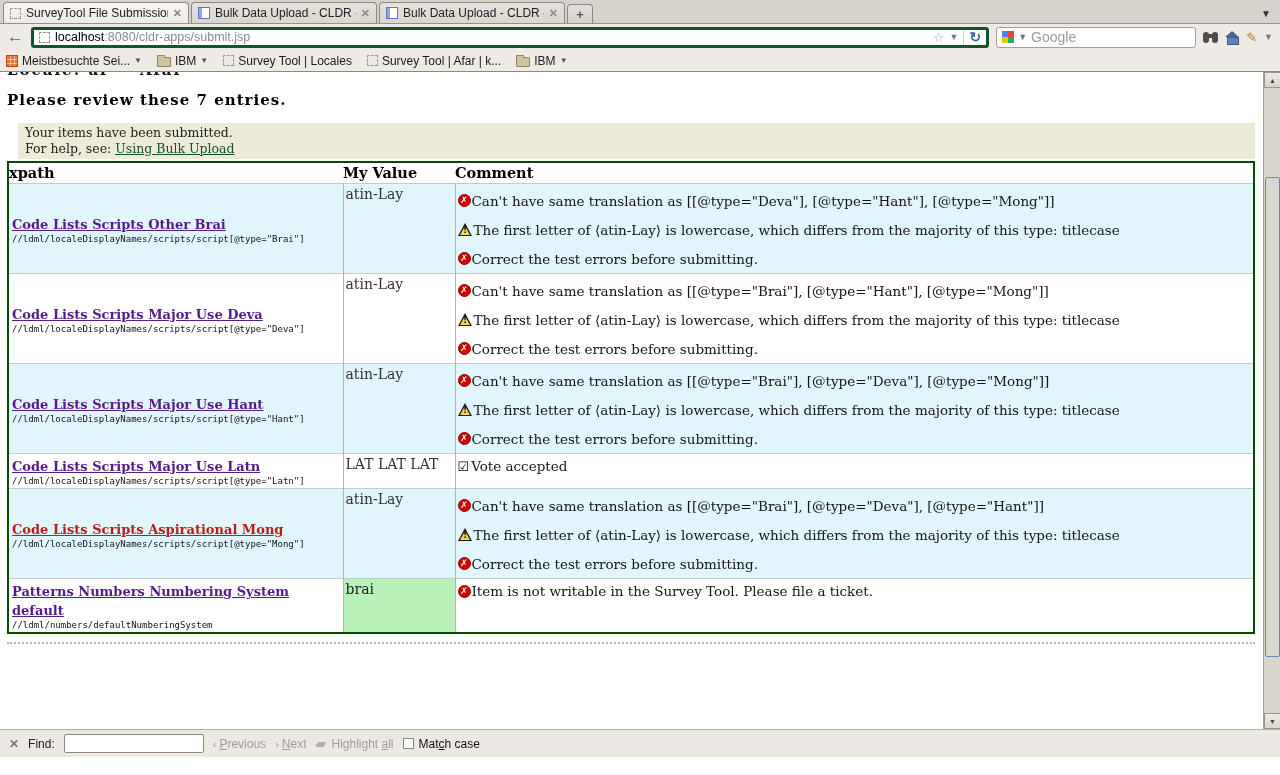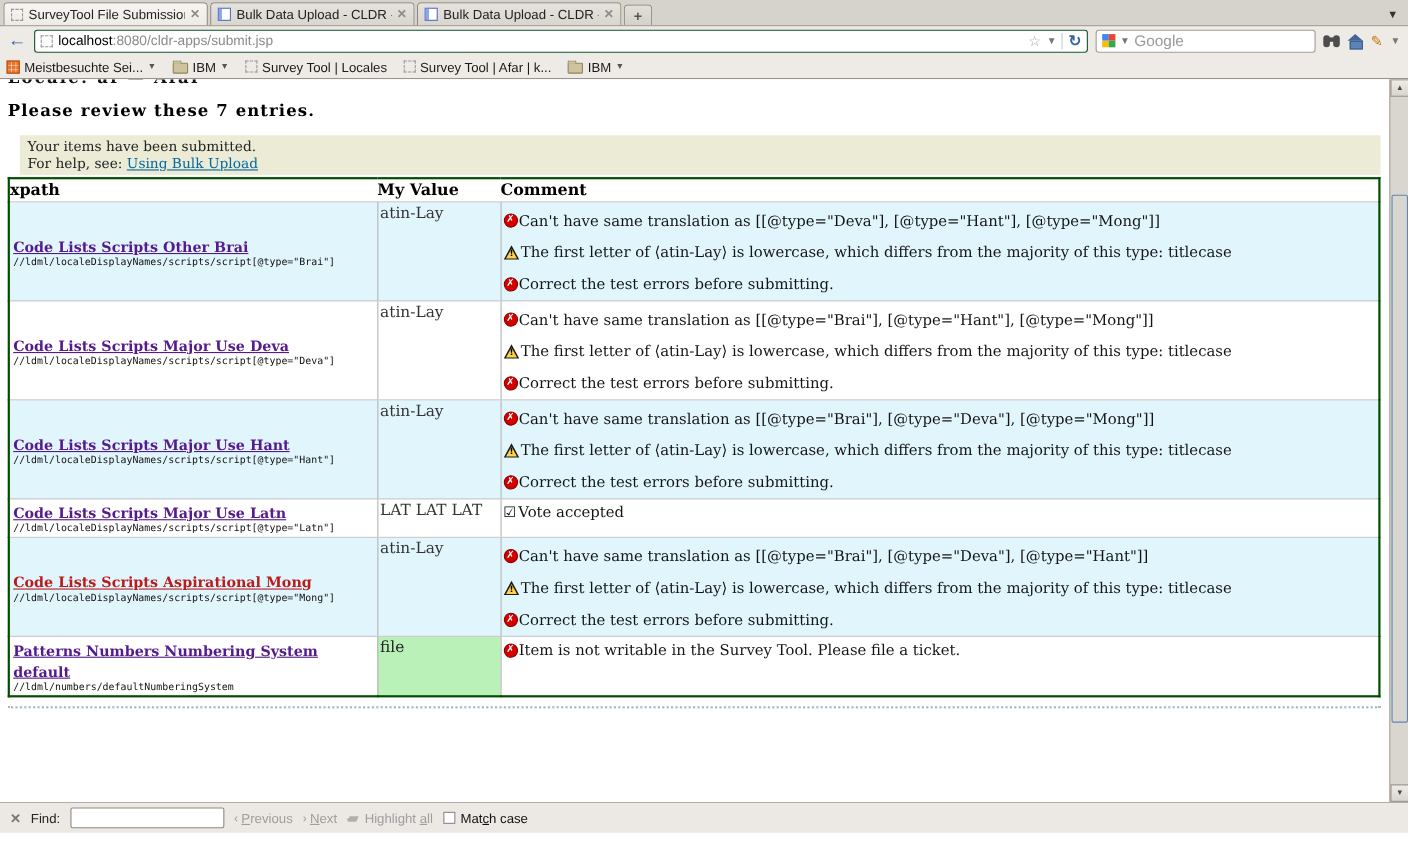--- a/index.html
+++ b/index.html
@@ -17,21 +17,21 @@
        display:flex;align-items:center;gap:5px;padding:0 6px;width:186px;font-size:12px;color:#222;margin-right:2px}
   .tab.active{background:linear-gradient(#f7f5f2,#eeebe6)}
   .tab-title{flex:1;white-space:nowrap;overflow:hidden}
   .tab-close{color:#8a8a8a;font-weight:bold;font-size:11px;line-height:11px}
   .newtab{height:19px;width:26px;border:1px solid #8d877e;border-bottom:none;border-radius:4px 4px 0 0;background:linear-gradient(#e2dfda,#d4d0ca);
           display:flex;align-items:center;justify-content:center;color:#555;font-size:13px;font-weight:bold}
   .tab-overflow{margin-left:auto;color:#333;font-size:10px;padding:0 6px 4px 0}
 
   .navbar{height:26px;display:flex;align-items:center;gap:7px;padding:0 7px;background:#eeebe6}
   .back-btn{font-size:17px;font-weight:bold;color:#3465a4;line-height:18px}
-  .urlbar{flex:1;height:21px;background:#fff;border:1px solid #14532d;border-radius:3px;display:flex;align-items:center;gap:5px;padding:0 5px;font-size:12.5px}
+  .urlbar{flex:1;height:21px;background:#fff;border:3px solid #14532d;border-radius:3px;display:flex;align-items:center;gap:5px;padding:0 5px;font-size:12.5px}
   .url-domain{color:#000}
   .url-rest{color:#8a8a8a}
   .url-spacer{flex:1}
   .star{color:#a8a8a8;font-size:13px}
   .mini-chev{color:#777;font-size:9px}
   .vsep{width:1px;height:15px;background:#ccc}
   .reload{color:#3465a4;font-size:14px;font-weight:bold}
   .searchbar{width:200px;height:21px;background:#fff;border:1px solid #a39d93;border-radius:3px;display:flex;align-items:center;gap:4px;padding:0 5px}
   .g-icon{width:12px;height:12px;display:grid;grid-template-columns:6px 6px;grid-template-rows:6px 6px;flex:none}
   .g-icon i{display:block}
@@ -59,21 +59,21 @@
   .ic-dashed{width:11px;height:11px;border:1px dashed #999;flex:none}
   .ic-doc{width:12px;height:12px;border:1px solid #5a74c8;background:linear-gradient(90deg,#8fa6e8 0 3px,#fff 3px);flex:none}
 
   
   .content{position:relative;height:657px;background:#fff;overflow:hidden}
   .page{margin-right:17px;padding-left:7px}
   .clipped-heading{height:8px;overflow:hidden}
   .clipped-heading span{display:block;margin-top:-11px;font:bold 15px "DejaVu Serif","Liberation Serif",serif;letter-spacing:2px;color:#111}
   .page-title{font:bold 15px "DejaVu Serif","Liberation Serif",serif;letter-spacing:1px;color:#000;margin:11px 0 14px 0}
   .notice{margin:0 8px 2px 11px;background:#ebebd6;padding:2px 7px;font:12.5px "DejaVu Serif","Liberation Serif",serif;color:#222;line-height:16px}
-  .notice a{color:#0369a1;text-decoration:underline}
+  .notice a{color:#14532d;text-decoration:underline}
 
   table.review{border-collapse:collapse;width:1248px;border:2px solid #004d00;font-family:"DejaVu Serif","Liberation Serif",serif;table-layout:fixed}
   table.review th{font-size:14.5px;font-weight:bold;color:#000;padding:1px 0 2px;text-align:left;background:#fff}
   table.review col.c1{width:335px}
   table.review col.c2{width:112px}
   table.review td{border-left:1px solid #b3b3b3}
   table.review td:first-child{border-left:none}
   table.review tr.row{border-top:1px solid #c9c9c9}
   tr.blue{background:#e1f5fc}
   td.xpath{vertical-align:middle;padding:2px 3px}
@@ -321,21 +321,21 @@
                 <span class="comment-text">The first letter of ⟨atin-Lay⟩ is lowercase, which differs from the majority of this type: titlecase</span>
               </div>
               <div class="comment-line">
                 <span class="ic-err">✗</span>
                 <span class="comment-text">Correct the test errors before submitting.</span>
               </div>
             </td>
           </tr>
           <tr class="row single">
             <td class="xpath"><a class="xlink visited" href="#">Patterns Numbers Numbering System default</a><div class="xpath-path">//ldml/numbers/defaultNumberingSystem</div></td>
-            <td class="value green">file</td>
+            <td class="value green">brai</td>
             <td class="comment">
               <div class="comment-line">
                 <span class="ic-err">✗</span>
                 <span class="comment-text">Item is not writable in the Survey Tool. Please file a ticket.</span>
               </div>
             </td>
           </tr>
         </tbody>
     </table>
     <div class="dotted-sep"></div>

